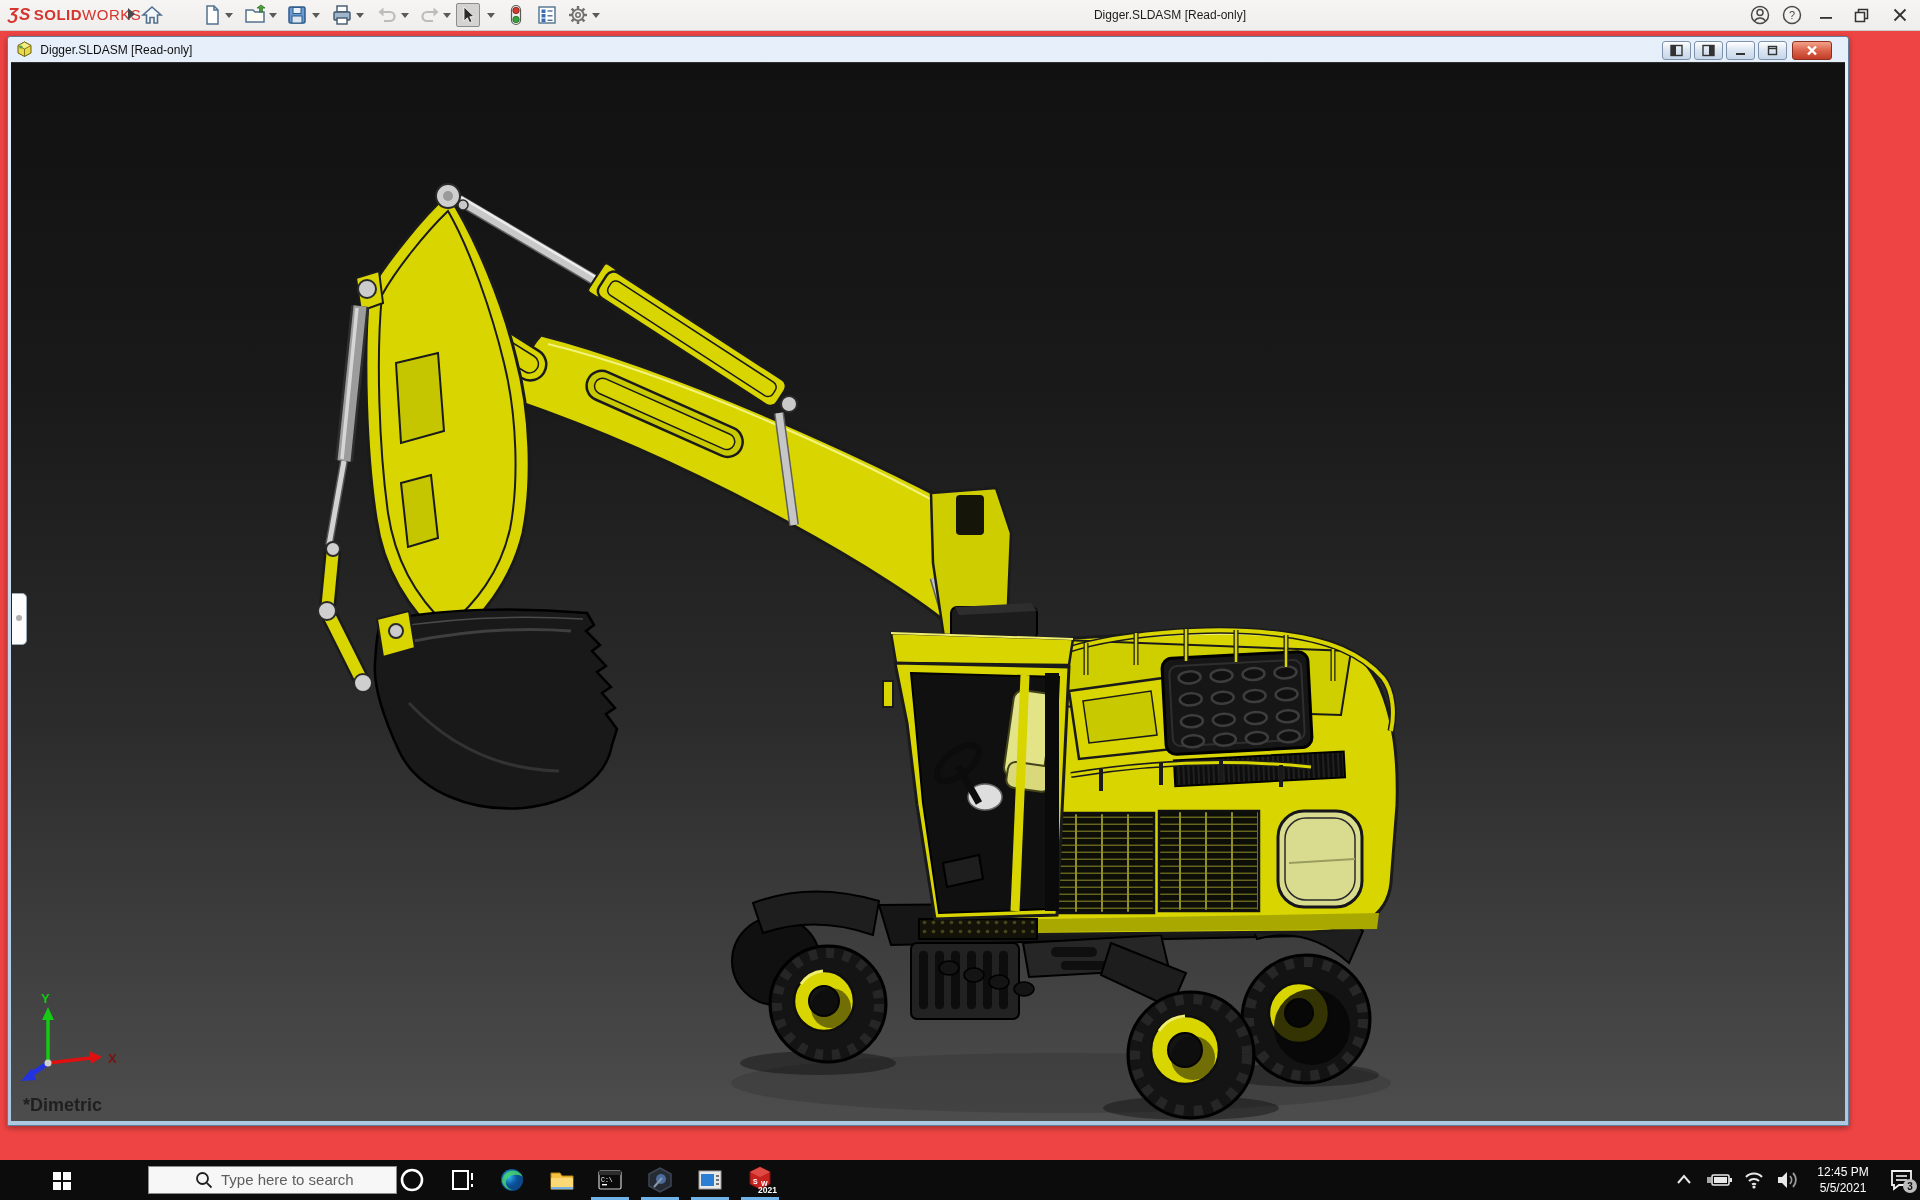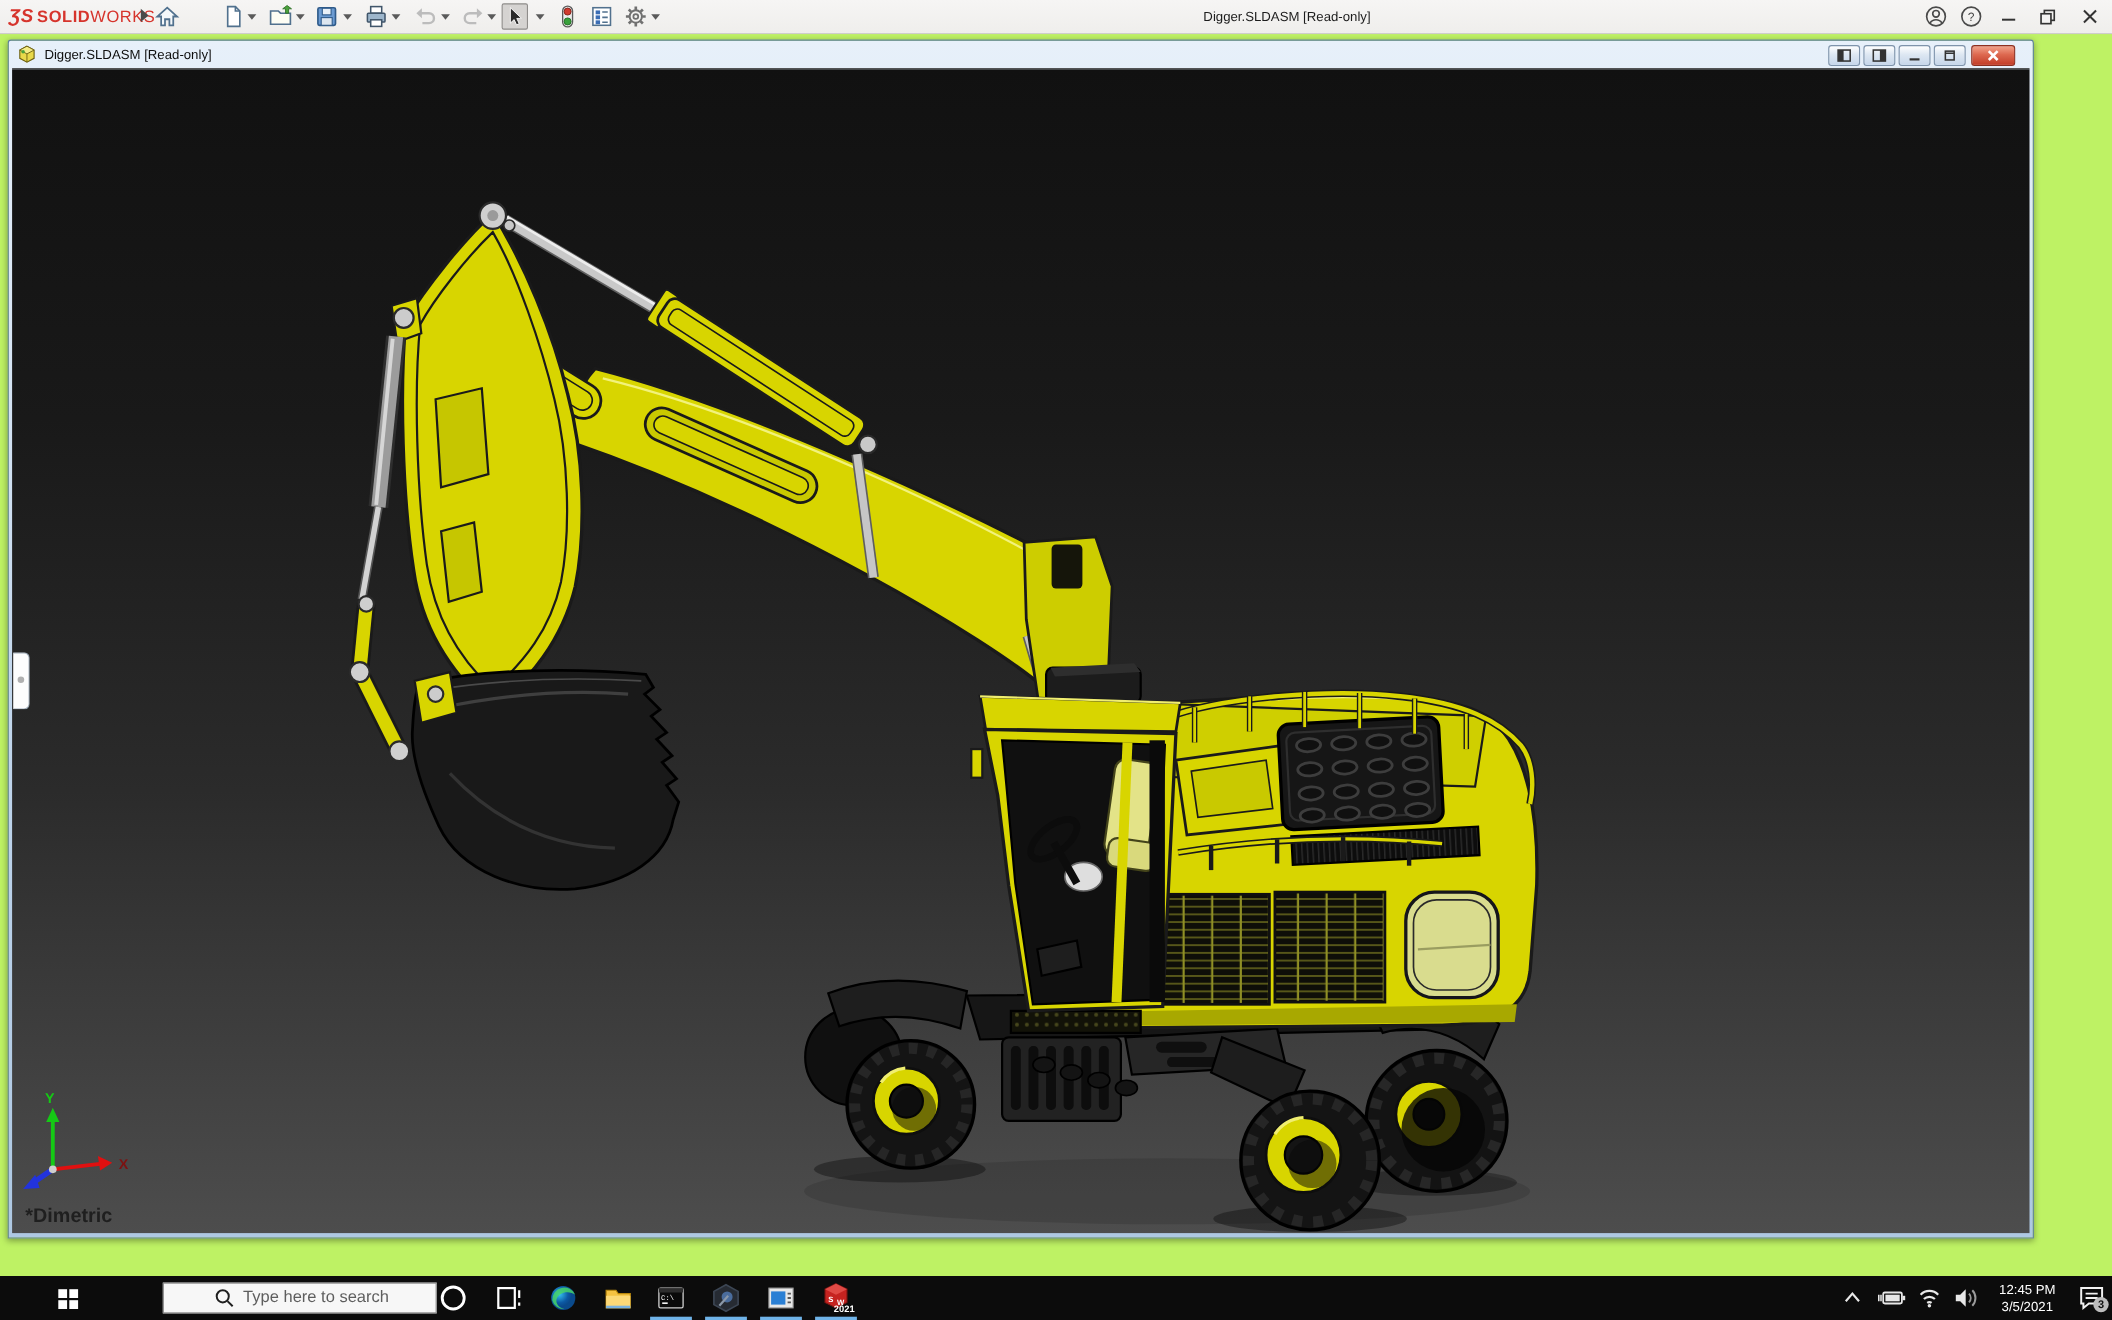--- a/index.html
+++ b/index.html
@@ -1,17 +1,17 @@
 <!DOCTYPE html>
 <html><head>
 <meta charset="utf-8">
 <style>
   html,body{margin:0;padding:0;background:#e4e2e2;}
   .screen{position:relative;width:1920px;height:1200px;overflow:hidden;
-          font-family:"Liberation Sans",sans-serif;background:#bef264;}
+          font-family:"Liberation Sans",sans-serif;background:#ef4444;}
   
   .titlebar{position:absolute;left:0;top:0;width:1920px;height:30px;
             background:linear-gradient(#f6f5f4,#efeeec);border-bottom:1px solid #cfcdcb;}
   .logo{position:absolute;left:8px;top:5px;font-size:15px;color:#d6342c;letter-spacing:.5px;}
   .logo .glyph{font-style:italic;font-weight:bold;font-size:17px;margin-right:3px;}
   .logo .bold{font-weight:bold;}
   .logo .light{font-weight:normal;}
   .tbi{position:absolute;top:3px;width:24px;height:24px;border:0;background:transparent;padding:0;cursor:default;}
   .tbi.sel{background:#d5d3d1;border:1px solid #8f8d8b;border-radius:2px;}
   .dd{position:absolute;top:13px;width:0;height:0;border-left:4px solid transparent;
@@ -601,21 +601,21 @@
       </button>
     <button class="tkbtn" style="left:1770px;width:32px">
       <svg width="32" height="40" viewBox="0 0 32 40">
         <polygon points="8,17 12,17 17,12 17,28 12,23 8,23" fill="#e8e8e8"></polygon>
         <path d="M20 16 a6 6 0 0 1 0 8 M23 13 a10 10 0 0 1 0 14" fill="none" stroke="#9a9a9a" stroke-width="1.8"></path>
       </svg>
       </button>
 
     <div class="clock">
       <div>12:45 PM</div>
-      <div>3/5/2021</div>
+      <div>5/5/2021</div>
     </div>
 
     <button class="tkbtn" style="left:1884px;width:36px">
       <svg width="36" height="40" viewBox="0 0 36 40">
         <path d="M8 11 H27 V25 H15 L10 29 V25 H8 Z" fill="none" stroke="#f2f2f2" stroke-width="1.8"></path>
         <line x1="12" y1="16" x2="23" y2="16" stroke="#f2f2f2" stroke-width="1.6"></line>
         <line x1="12" y1="20" x2="23" y2="20" stroke="#f2f2f2" stroke-width="1.6"></line>
         <circ1e></circ1e>
         <circle cx="26" cy="26" r="7" fill="#bcbcbc"></circle>
         <text x="26" y="29.5" text-anchor="middle" font-size="10" font-weight="bold" fill="#111" font-family="Liberation Sans, sans-serif">3</text>

